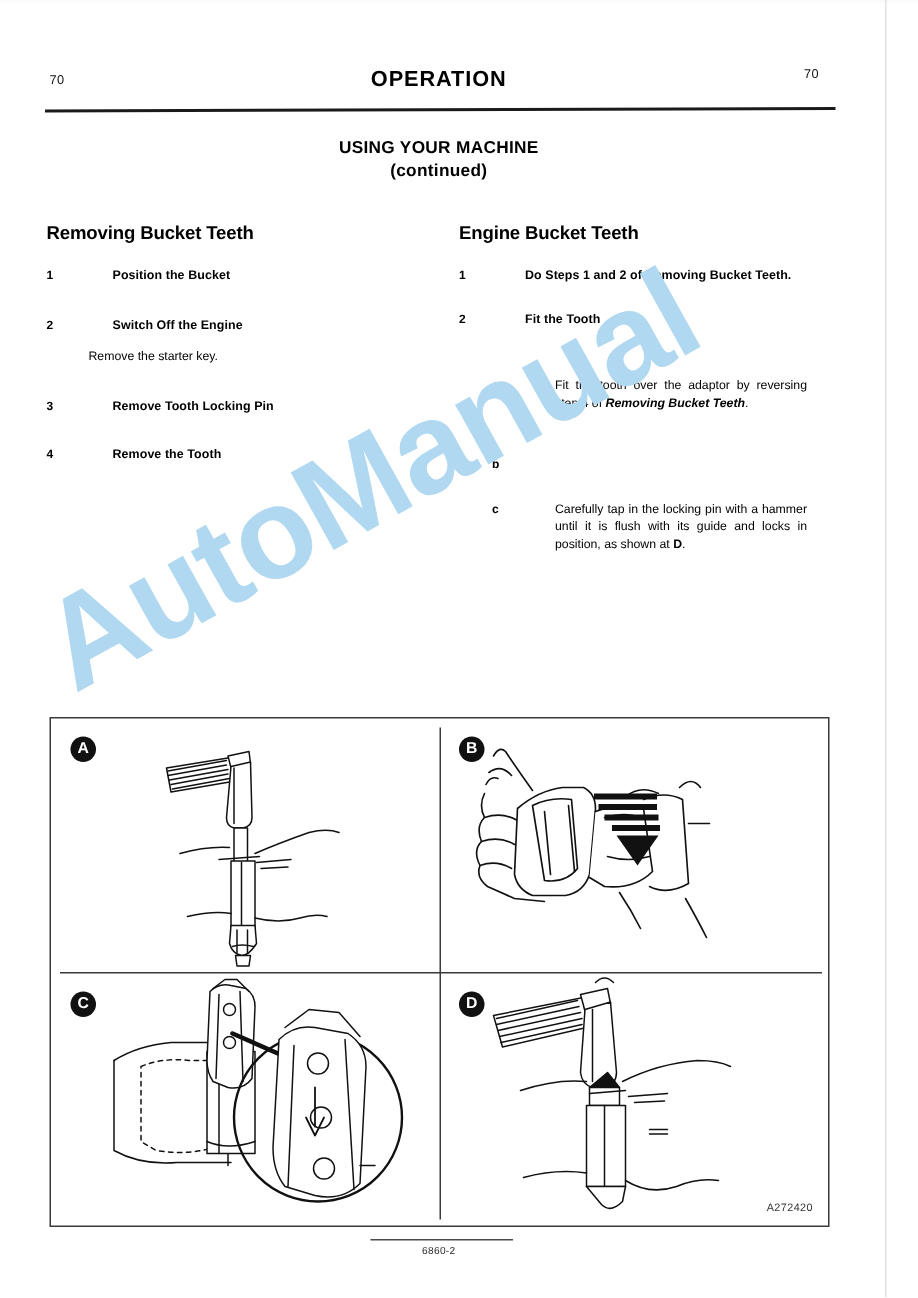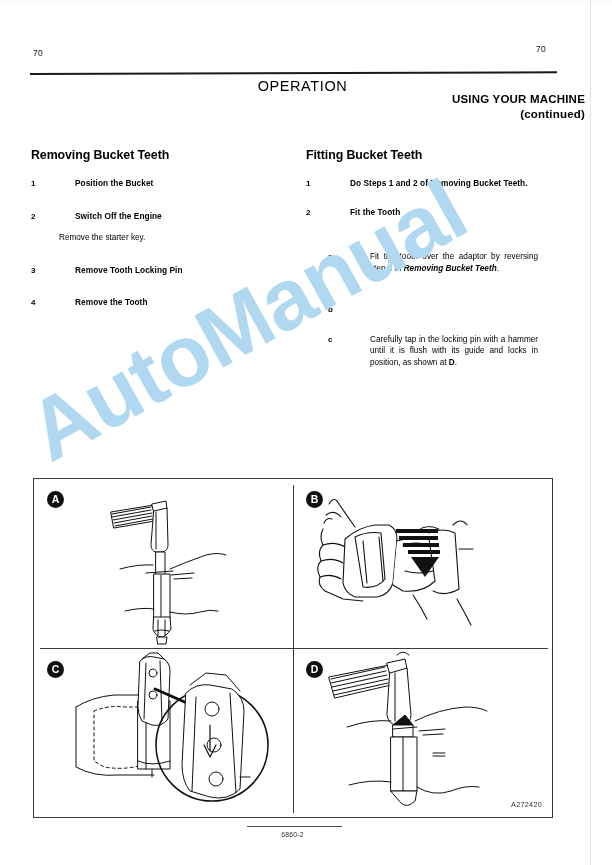--- a/index.html
+++ b/index.html
@@ -42,46 +42,45 @@
     position: absolute;
     font-size: 8.5px;
     color: #111;
     letter-spacing: 0.2px;
   }
   .folio-left  { left: 33px;  top: 48px; }
   .folio-right { left: 536px; top: 44px; }
 
   .header-title {
     position: absolute;
-    left: 10px;
+    left: 0;
     top: 45px;
     width: 585px;
     text-align: center;
     font-size: 14.5px;
-    font-weight: normal;
+    font-weight: bold;
     letter-spacing: 0.6px;
-    margin-top: 33px;
   }
   .header-rule {
     position: absolute;
     left: 30px;
     top: 73px;
     width: 527px;
     height: 2.4px;
     background: #1a1a1a;
     transform: rotate(-0.18deg);
     transform-origin: left center;
   }
 
   .section-title {
     position: absolute;
     left: 0;
     top: 92px;
     width: 585px;
-    text-align: right;
+    text-align: center;
     font-size: 11.5px;
     font-weight: bold;
     line-height: 15px;
     letter-spacing: 0.2px;
   }
 
   
   .col {
     position: absolute;
     top: 150px;
@@ -296,21 +295,21 @@
     </div>
     <div class="gap-lg"></div>
 
     <div class="step">
       <span class="step-num">4</span>
       <span class="step-title">Remove the Tooth</span>
     </div>
   </div>
 
   <div class="col col-right">
-    <div class="col-heading">Fitting Bucket Teeth</div>
+    <div class="col-heading">Engine Bucket Teeth</div>
 
     <div class="step">
       <span class="step-num">1</span>
       <span class="step-title">Do Steps 1 and 2 of Removing Bucket Teeth.</span>
     </div>
     <div class="gap-md"></div>
 
     <div class="step">
       <span class="step-num">2</span>
       <span class="step-title">Fit the Tooth</span>

